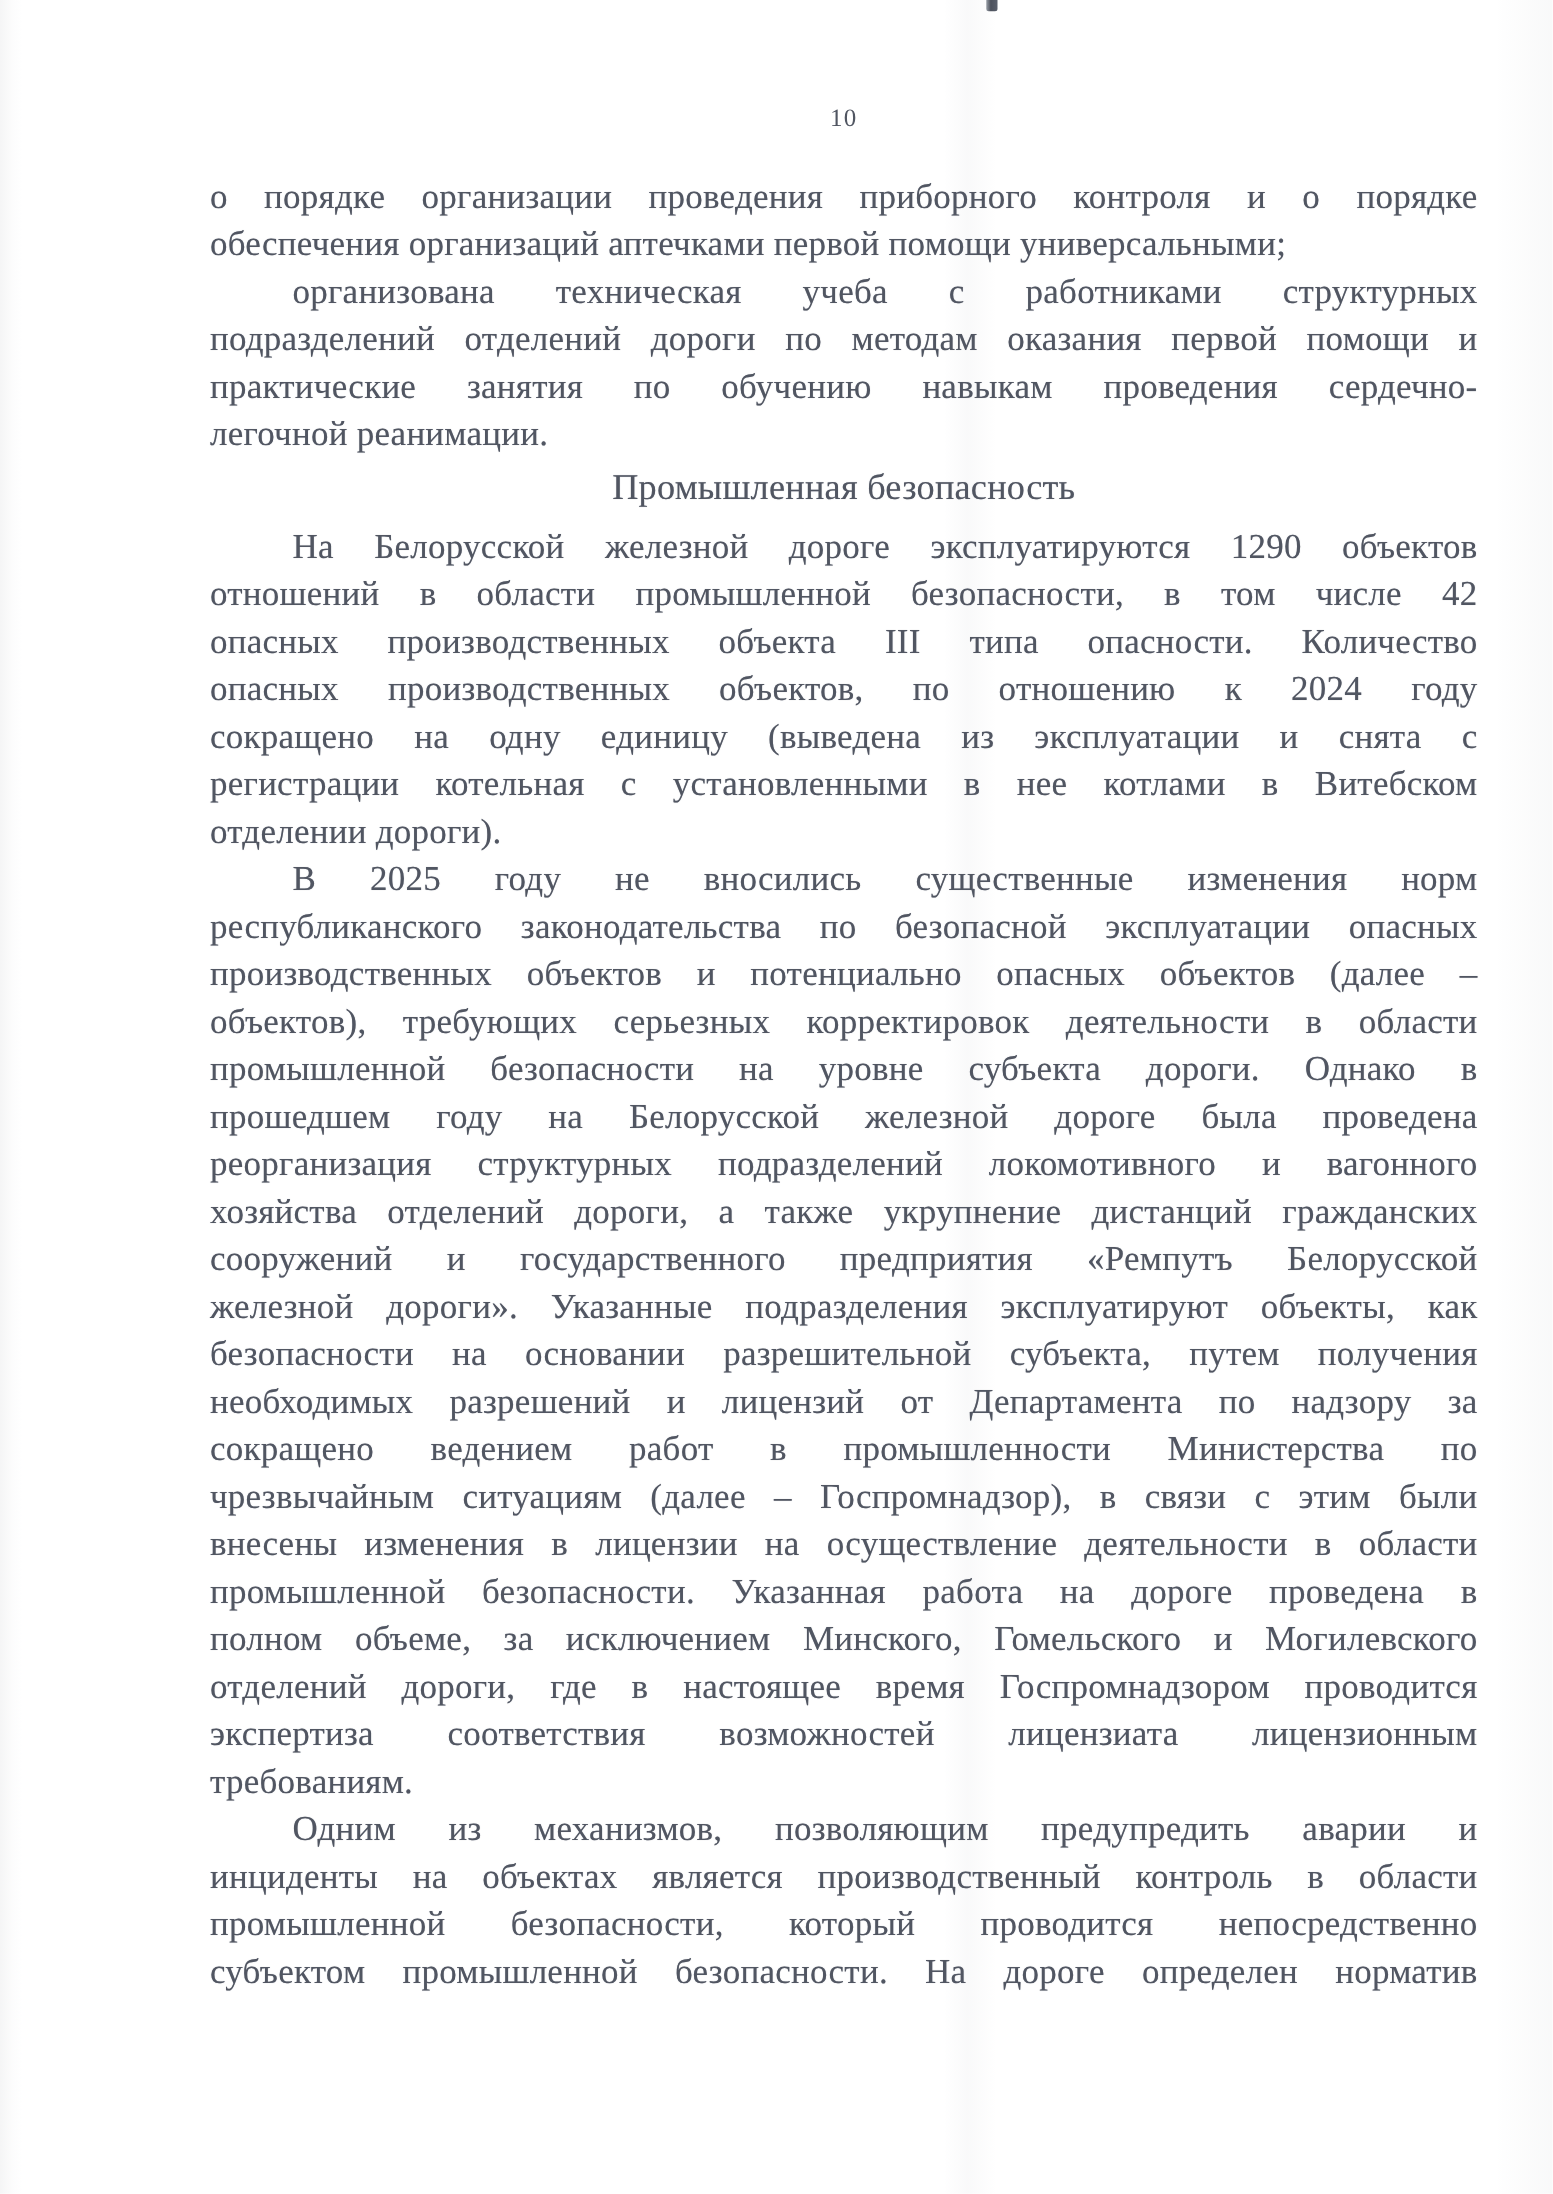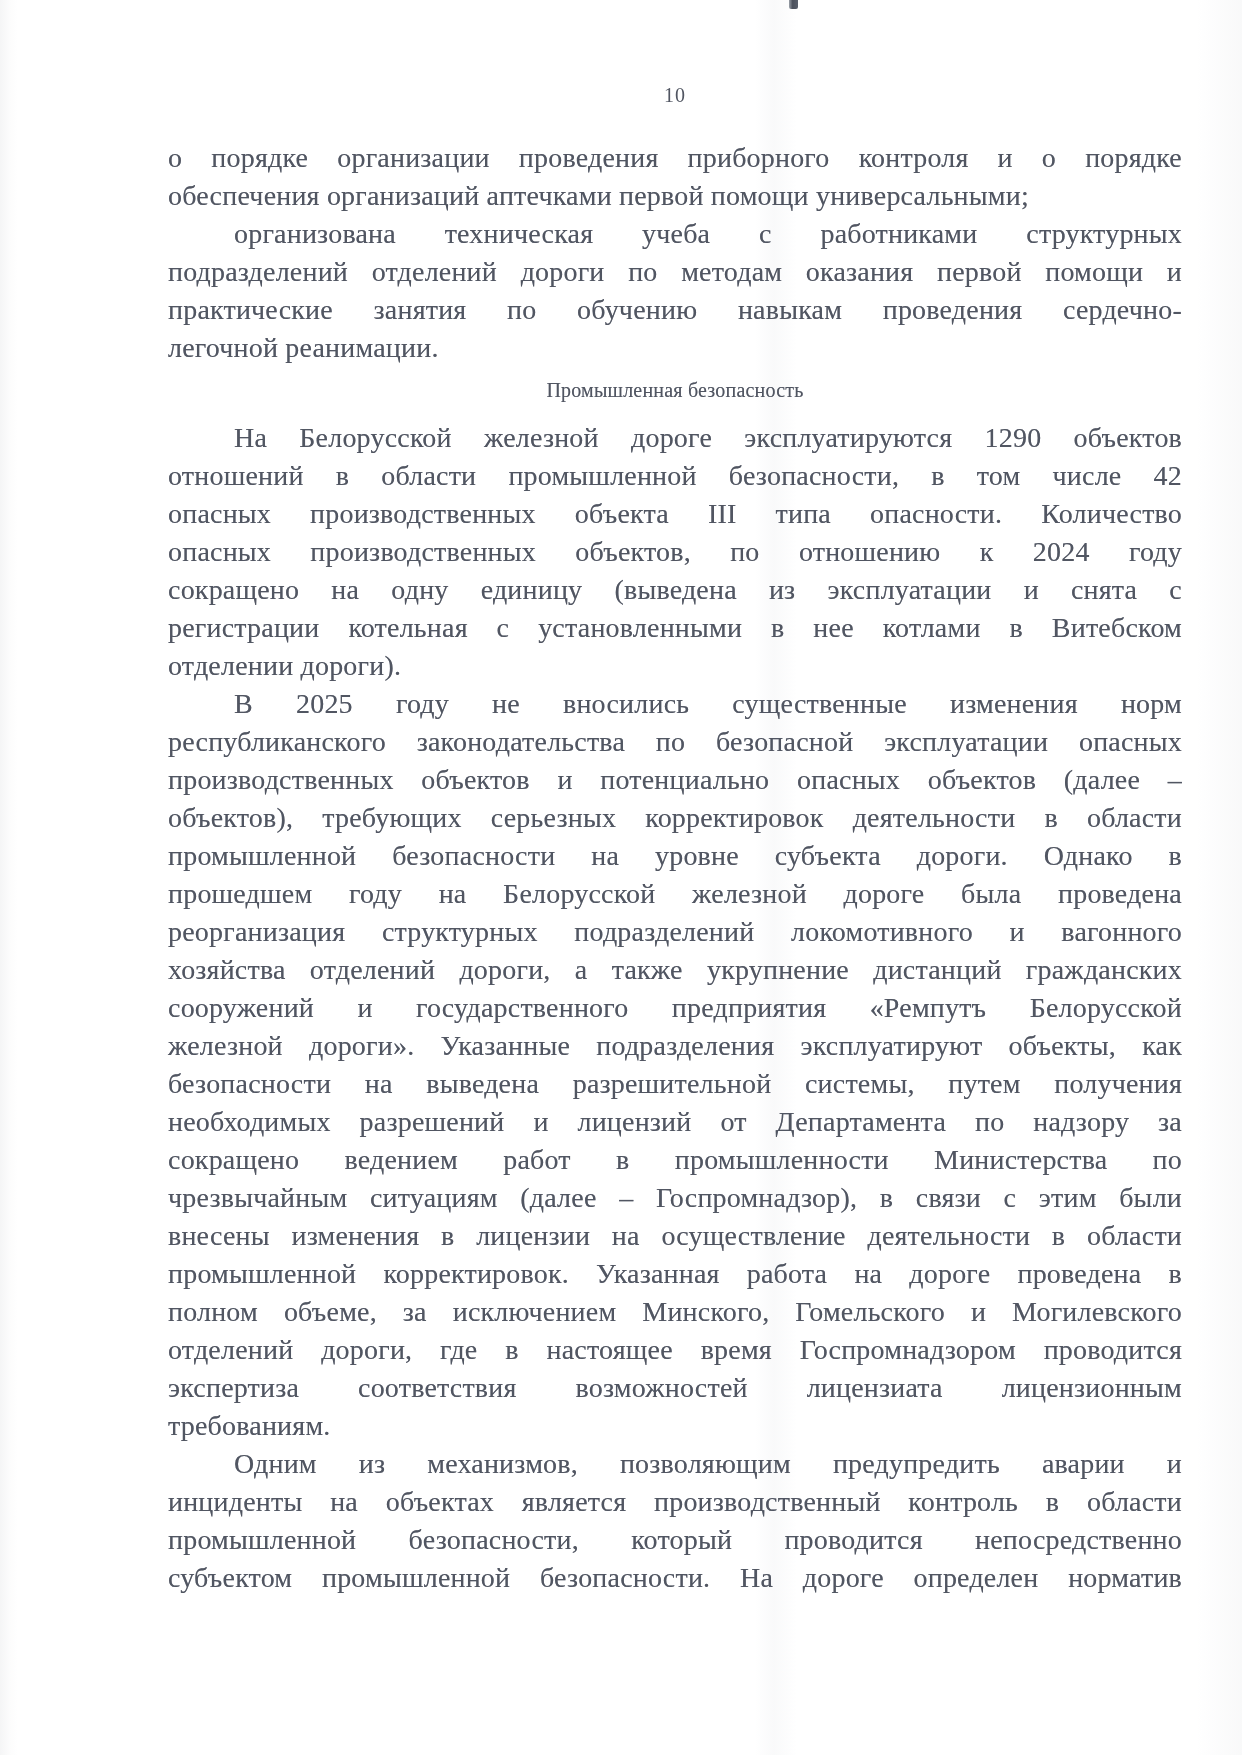--- a/index.html
+++ b/index.html
@@ -74,21 +74,21 @@
     text-align: justify;
     text-align-last: justify;
     text-justify: inter-word;
   }
   .line.indent { padding-left: 66px; }
   .section-heading {
     height: 38px;
     line-height: 38px;
     margin: 4px 0 10px 0;
     text-align: center;
-    font-size: 20px;
+    font-size: 29px;
     font-weight: normal;
     color: var(--ink, #515662);
   }
 </style>
 </head>
 <body style="--ink: #515662;">
 
 <div class="scan-page">
   <div class="streak mid"></div>
   <div class="streak right"></div>
@@ -114,26 +114,26 @@
       <div class="line j indent">В 2025 году не вносились существенные изменения норм</div>
       <div class="line j">республиканского законодательства по безопасной эксплуатации опасных</div>
       <div class="line j">производственных объектов и потенциально опасных объектов (далее –</div>
       <div class="line j">объектов), требующих серьезных корректировок деятельности в области</div>
       <div class="line j">промышленной безопасности на уровне субъекта дороги. Однако в</div>
       <div class="line j">прошедшем году на Белорусской железной дороге была проведена</div>
       <div class="line j">реорганизация структурных подразделений локомотивного и вагонного</div>
       <div class="line j">хозяйства отделений дороги, а также укрупнение дистанций гражданских</div>
       <div class="line j">сооружений и государственного предприятия «Ремпутъ Белорусской</div>
       <div class="line j">железной дороги». Указанные подразделения эксплуатируют объекты, как</div>
-      <div class="line j">безопасности на выведена разрешительной системы, путем получения</div>
+      <div class="line j">безопасности на основании разрешительной субъекта, путем получения</div>
       <div class="line j">необходимых разрешений и лицензий от Департамента по надзору за</div>
       <div class="line j">сокращено ведением работ в промышленности Министерства по</div>
       <div class="line j">чрезвычайным ситуациям (далее – Госпромнадзор), в связи с этим были</div>
       <div class="line j">внесены изменения в лицензии на осуществление деятельности в области</div>
-      <div class="line j">промышленной корректировок. Указанная работа на дороге проведена в</div>
+      <div class="line j">промышленной безопасности. Указанная работа на дороге проведена в</div>
       <div class="line j">полном объеме, за исключением Минского, Гомельского и Могилевского</div>
       <div class="line j">отделений дороги, где в настоящее время Госпромнадзором проводится</div>
       <div class="line j">экспертиза соответствия возможностей лицензиата лицензионным</div>
       <div class="line">требованиям.</div>
       <div class="line j indent">Одним из механизмов, позволяющим предупредить аварии и</div>
       <div class="line j">инциденты на объектах является производственный контроль в области</div>
       <div class="line j">промышленной безопасности, который проводится непосредственно</div>
       <div class="line j">субъектом промышленной безопасности. На дороге определен норматив</div>
     </div>
 </div>

